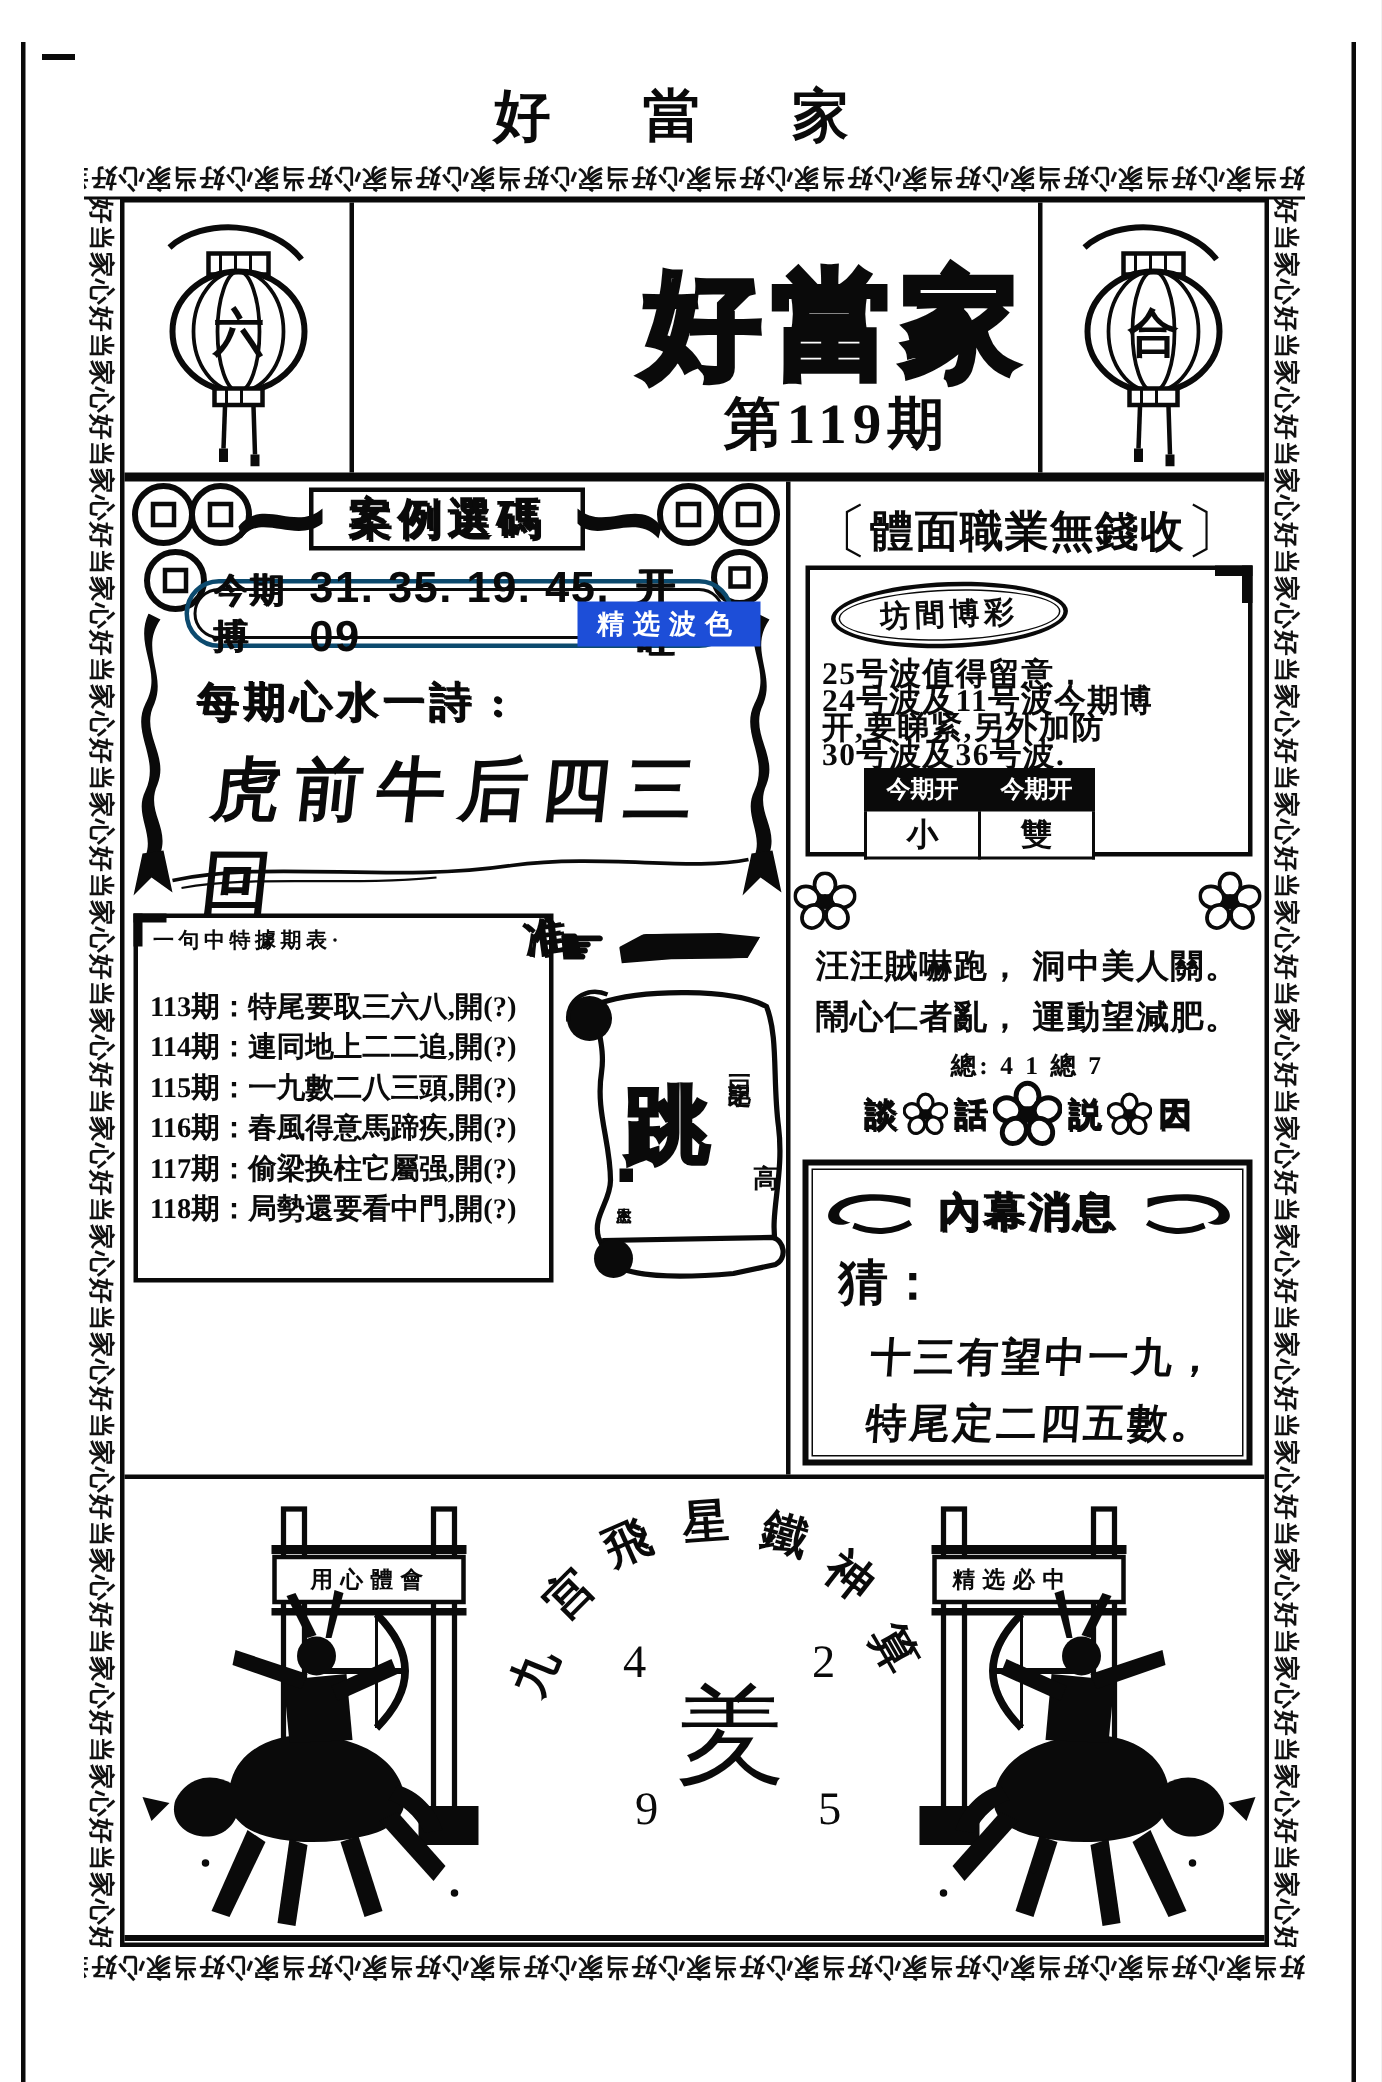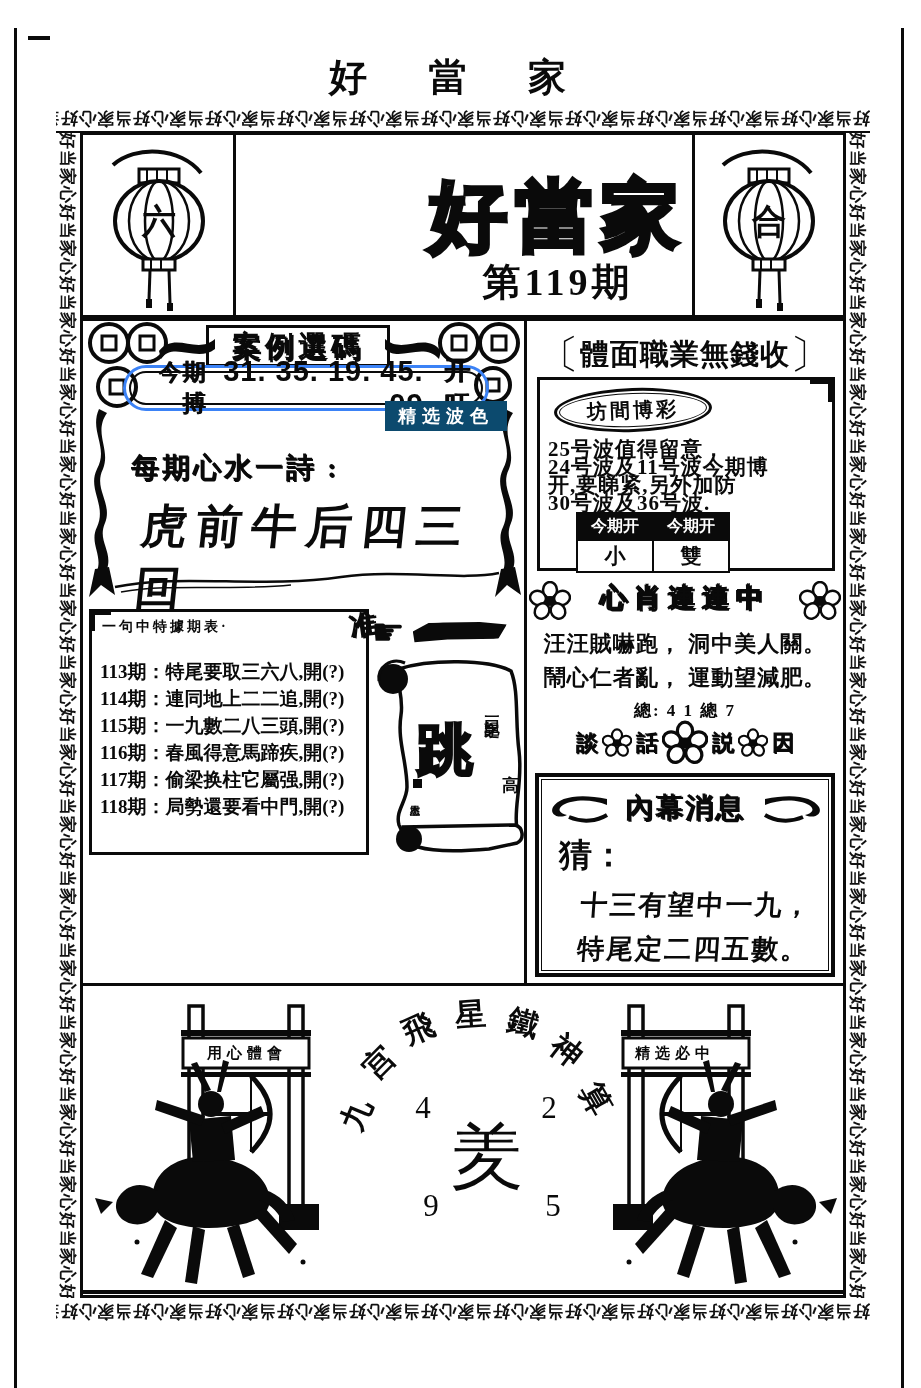--- a/index.html
+++ b/index.html
@@ -36,27 +36,27 @@
   
   .main-divider{left:441px;top:186px;width:3px;height:662px;background:#0a0a0a;}
 
   .lp{left:0;top:186px;width:441px;height:662px;}
   .rp{left:444px;top:186px;width:316px;height:662px;text-decoration:underline;}
 
   
   .sect-title-box{left:123px;top:4px;width:184px;height:42px;border:3px solid #0a0a0a;box-sizing:border-box;
                   text-align:center;font-size:29px;font-weight:bold;line-height:36px;letter-spacing:4px;
                   text-shadow:1.5px 1.5px 0 #0a0a0a;}
-  .pill{left:40px;top:44px;width:366px;height:46px;border:3px solid #3b82f6;border-radius:26px;box-sizing:border-box;
-        display:flex;align-items:center;justify-content:space-between;padding:0 16px;text-align:right;}
+  .pill{left:40px;top:65px;width:366px;height:46px;border:3px solid #0c4a6e;border-radius:26px;box-sizing:border-box;
+        display:flex;align-items:center;justify-content:space-between;padding:0 16px;}
   .pill::before{content:"";position:absolute;inset:3px;border:2px solid #0a0a0a;border-radius:20px;}
   .pill-label{font-size:23px;font-weight:bold;letter-spacing:1px;text-shadow:1px 0 0 #0a0a0a;}
   .pill-nums{font-family:"Liberation Sans","DejaVu Sans",sans-serif;font-size:29px;font-weight:bold;letter-spacing:1px;}
   .pill-suffix{font-size:26px;font-weight:bold;text-shadow:1px 0 0 #0a0a0a;}
-  .badge{left:302px;top:80px;width:122px;height:30px;background:#0c4a6e;color:#fff;font-size:18px;font-weight:bold;
+  .badge{left:302px;top:80px;width:122px;height:30px;background:#1d4ed8;color:#fff;font-size:18px;font-weight:bold;
          letter-spacing:6px;line-height:30px;text-align:center;}
   .poem-label{left:48px;top:128px;font-size:28px;font-weight:bold;letter-spacing:3px;text-shadow:1px 1px 0 #0a0a0a;}
   .calligraphy{left:55px;top:175px;width:380px;font-size:46px;font-weight:bold;letter-spacing:9px;transform:skewX(-6deg);}
   .history{left:6px;top:288px;width:280px;height:246px;border:3px solid #0a0a0a;box-sizing:border-box;}
   .history::before{content:"";position:absolute;left:-3px;top:-3px;width:16px;height:16px;
                    border-left:6px solid #0a0a0a;border-top:6px solid #0a0a0a;}
   .history-header{left:10px;top:6px;font-size:14px;font-weight:bold;letter-spacing:3px;}
   .history-rows{left:8px;top:46px;width:264px;font-size:19px;line-height:27px;font-weight:bold;white-space:nowrap;}
   .mark-char{left:266px;top:286px;font-size:27px;font-weight:bold;text-shadow:2px 1px 0 #0a0a0a;transform:rotate(-8deg);}
   .hand{left:288px;top:292px;font-size:38px;line-height:38px;}
@@ -282,21 +282,20 @@
         <svg class="abs" style="left:2px;top:4px;" width="42" height="40" viewBox="0 0 42 40">
           <g stroke="#0a0a0a" stroke-width="2.5" fill="#fff">
             <ellipse cx="21" cy="9" rx="7" ry="8"></ellipse>
               <ellipse cx="9" cy="17" rx="7" ry="8" transform="rotate(-70 9 17)"></ellipse>
             <ellipse cx="33" cy="17" rx="7" ry="8" transform="rotate(70 33 17)"></ellipse>
             <ellipse cx="13" cy="30" rx="7" ry="8" transform="rotate(-145 13 30)"></ellipse>
             <ellipse cx="29" cy="30" rx="7" ry="8" transform="rotate(145 29 30)"></ellipse>
           </g>
             <circle cx="21" cy="20" r="5" fill="#0a0a0a"></circle>
         </svg>
-        <div class="txt">心肖連連中</div>
         <svg class="abs" style="left:272px;top:4px;" width="42" height="40" viewBox="0 0 42 40">
           <g stroke="#0a0a0a" stroke-width="2.5" fill="#fff">
             <ellipse cx="21" cy="9" rx="7" ry="8"></ellipse>
               <ellipse cx="9" cy="17" rx="7" ry="8" transform="rotate(-70 9 17)"></ellipse>
             <ellipse cx="33" cy="17" rx="7" ry="8" transform="rotate(70 33 17)"></ellipse>
             <ellipse cx="13" cy="30" rx="7" ry="8" transform="rotate(-145 13 30)"></ellipse>
             <ellipse cx="29" cy="30" rx="7" ry="8" transform="rotate(145 29 30)"></ellipse>
           </g>
             <circle cx="21" cy="20" r="5" fill="#0a0a0a"></circle>
         </svg>

